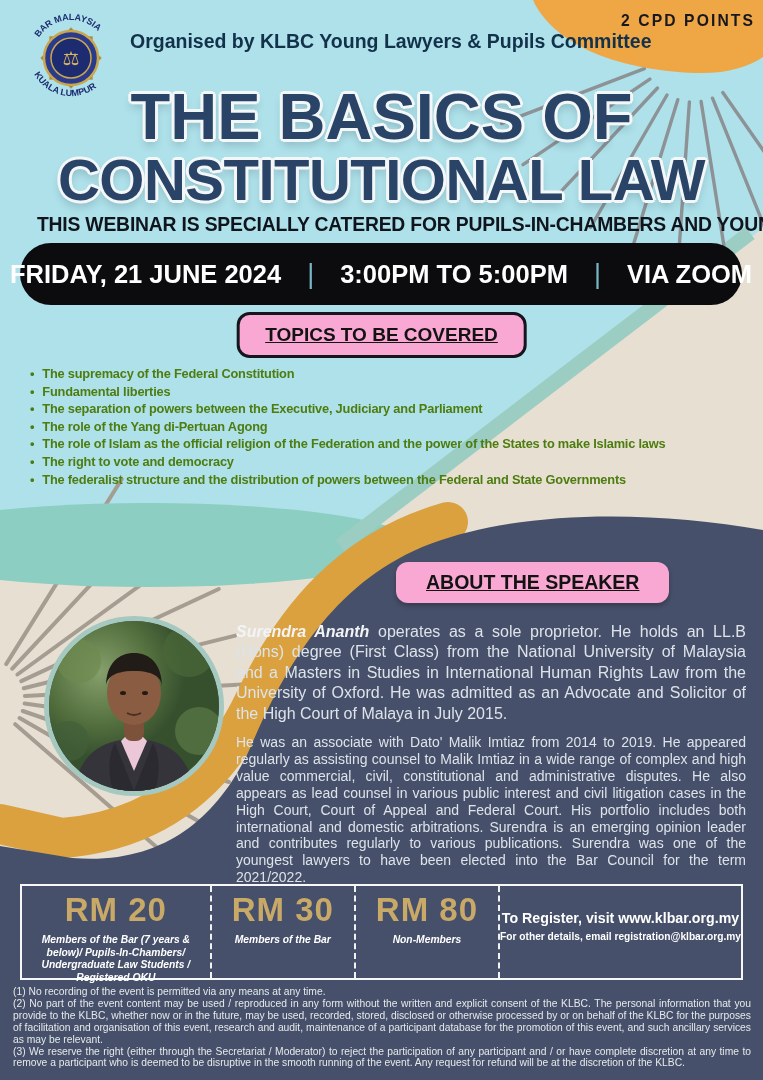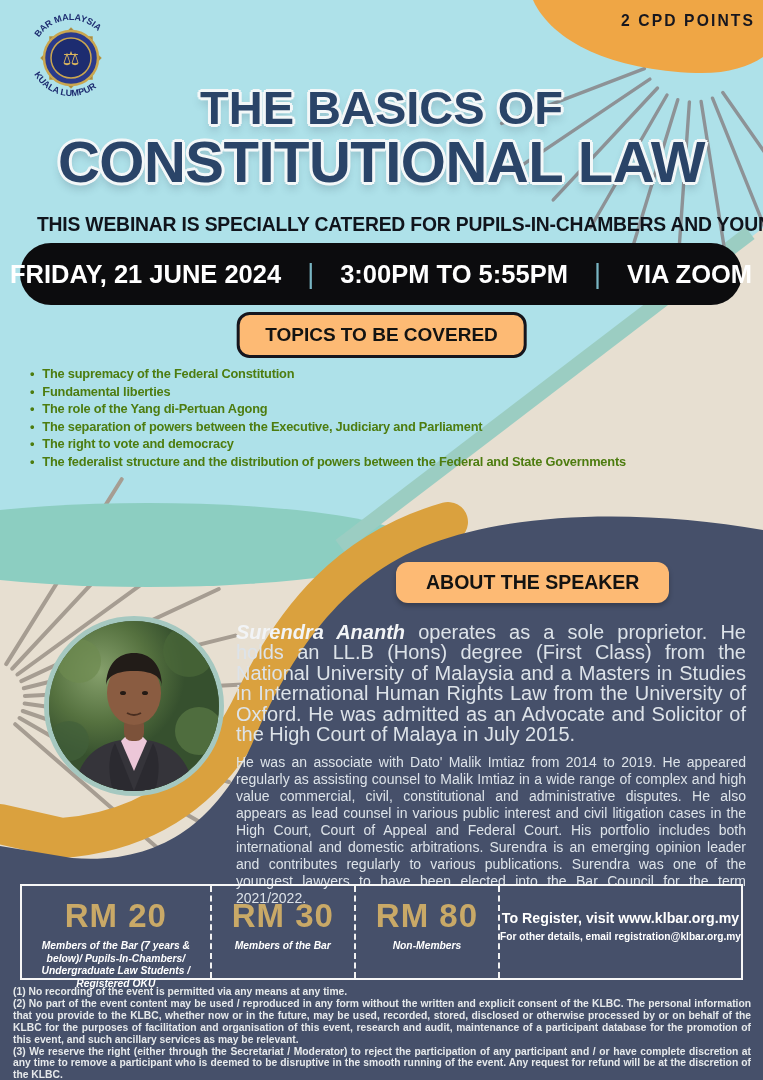--- a/index.html
+++ b/index.html
@@ -8,72 +8,72 @@
     font-family:"Liberation Sans",sans-serif;background:#e7dfd1;
   }
   .bg{position:absolute;inset:0;z-index:0;}
   .abs{position:absolute;z-index:2;}
 
   .organiser{left:130px;top:30px;font-size:19.5px;font-weight:700;color:#12314a;white-space:nowrap;}
   .cpd{right:8px;top:11px;font-size:16.5px;font-weight:700;color:#17171f;
        letter-spacing:2.2px;transform:scaleX(.95);transform-origin:right;white-space:nowrap;}
 
   .titlewrap{left:0;right:0;top:84px;text-align:center;color:#2a4468;font-weight:700;line-height:1.02;}
-  .title-l1{font-size:47px;text-align:center;}
+  .title-l1{font-size:65px;text-align:center;}
   .title-l2{font-size:58px;letter-spacing:-.5px;}
   .outline{
     text-shadow:-3px 0 #f3f7f8,3px 0 #f3f7f8,0 -3px #f3f7f8,0 3px #f3f7f8,
                 -2px -2px #f3f7f8,2px -2px #f3f7f8,-2px 2px #f3f7f8,2px 2px #f3f7f8,
                 0 6px 8px rgba(40,60,80,.25);
   }
   .subtitle{left:0;right:0;top:212px;text-align:center;}
   .subtitle span{display:inline-block;font-size:21px;font-weight:700;color:#10141c;
                  white-space:nowrap;transform:scaleX(.92);letter-spacing:-.2px;}
 
   .pill{left:20px;right:21px;top:243px;height:62px;background:#0c0c0e;border-radius:31px;
         display:flex;align-items:center;justify-content:center;gap:26px;
         color:#fff;font-weight:700;font-size:25.5px;white-space:nowrap;}
   .pill .sep{color:#79b5c2;font-weight:400;font-size:27px;}
 
-  .gold-badge{background:#fdba74;border-radius:13px;color:#131312;font-weight:700;
-              display:inline-block;white-space:nowrap;}
+  .gold-badge{background:#f9a8d4;border-radius:13px;color:#131312;font-weight:700;
+              display:inline-block;white-space:nowrap;text-decoration:underline;}
   .topics-badge{left:50%;top:312px;transform:translateX(-50%);
                 padding:9px 26px;font-size:19px;border:3px solid #15151d;}
   .speaker-badge{left:389px;top:562px;padding:9px 30px;font-size:19.5px;border-radius:12px;
                  box-shadow:0 3px 5px rgba(0,0,0,.25);margin-left:7px;}
 
   .topics-list{left:30px;top:366px;width:727px;margin:0;padding:0;list-style:none;}
   .topics-list li{font-size:12.8px;font-weight:700;color:#4d7c0f;letter-spacing:-.2px;
                   margin-bottom:2.6px;white-space:nowrap;}
   .topics-list li::before{content:"•";margin-right:8px;}
 
   .photo{left:44px;top:616px;width:180px;height:180px;border-radius:50%;
          border:5px solid #a5c8c0;overflow:hidden;box-sizing:border-box;background:#4c6647;}
 
   .bio{left:236px;top:622px;width:510px;color:#dde3e9;text-align:justify;}
   .bio p{margin:0;}
-  .bio .p1{font-size:20px;line-height:20.4px;}
+  .bio .p1{font-size:16px;line-height:20.4px;}
   .bio .p2{margin-top:10px;font-size:14px;line-height:16.9px;}
   .bio .speaker-name{font-weight:700;font-style:italic;color:#f2f4f6;}
 
   .price-box{left:20px;top:884px;width:719px;height:92px;border:2px solid #f7f7f7;
              display:flex;align-items:stretch;color:#fff;}
   .tier{flex:1 1 0;display:flex;flex-direction:column;align-items:center;justify-content:flex-start;
-        padding-top:13px;border-right:2px dashed #f2f2f2;}
+        padding-top:7px;border-right:2px dashed #f2f2f2;}
   .tier.t1{flex:1.32 1 0;}
   .tier-price{font-size:33px;font-weight:700;color:#c9a967;letter-spacing:1px;line-height:1;}
   .tier-aud{font-size:10.3px;line-height:12.6px;font-weight:700;font-style:italic;
             text-align:center;margin-top:8px;padding:0 7px;}
   .register{flex:1.42 1 0;display:flex;flex-direction:column;align-items:center;padding-top:24px;border-right:none;}
   .reg-head{font-size:14.2px;font-weight:700;white-space:nowrap;}
   .reg-note{font-size:9.8px;line-height:11.6px;text-align:center;margin-top:3px;padding:0 6px;}
   .reg-contact{font-size:10.2px;font-weight:700;margin-top:5px;white-space:nowrap;text-align:center;}
 
   .terms{left:13px;top:986px;width:738px;color:#e6e9eb;font-size:10.3px;line-height:11.9px;}
-  .terms p{margin:0;text-align:justify;font-weight:bold;}
+  .terms p{margin:0;text-align:justify;}
 </style>
 </head>
 <body>
 
 <div class="poster">
 
   <svg class="bg" viewBox="0 0 763 1080" width="763" height="1080">
     <rect x="0" y="0" width="763" height="1080" fill="#e7dfd1"></rect>
     <path d="M0,0 H763 V228 L352,542 Q170,498 0,512 Z" fill="#aee1e9"></path>
 
@@ -119,44 +119,46 @@
     <path id="arcTop" d="M13,53 A38,38 0 0 1 89,53" fill="none"></path>
     <path id="arcBot" d="M9,49 A42,42 0 0 0 93,49" fill="none"></path>
     <text font-size="9" font-weight="bold" fill="#1d2c70">
       <textPath href="#arcTop" startOffset="18%">BAR MALAYSIA</textPath>
     </text>
     <text font-size="9" font-weight="bold" fill="#1d2c70">
       <textPath href="#arcBot" startOffset="16%">KUALA LUMPUR</textPath>
     </text>
   </svg>
 
+  <div class="abs organiser">Organised by KLBC Young Lawyers &amp; Pupils Committee</div>
   <div class="abs cpd">2 CPD POINTS</div>
 
   <div class="abs titlewrap">
     <div class="title-l1 outline">THE BASICS OF</div>
     <div class="title-l2 outline">CONSTITUTIONAL LAW</div>
   </div>
   <div class="abs subtitle">
     <span>THIS WEBINAR IS SPECIALLY CATERED FOR PUPILS-IN-CHAMBERS AND YOUNG LAWYERS</span>
   </div>
 
   <div class="abs pill">
     <span>FRIDAY, 21 JUNE 2024</span>
     <span class="sep">|</span>
-    <span>3:00PM TO 5:55PM</span>
+    <span>3:00PM TO 5:00PM</span>
     <span class="sep">|</span>
     <span>VIA ZOOM</span>
   </div>
 
   <div class="abs gold-badge topics-badge">TOPICS TO BE COVERED</div>
   <ul class="abs topics-list">
     <li>The supremacy of the Federal Constitution</li>
     <li>Fundamental liberties</li>
+    <li>The separation of powers between the Executive,  Judiciary and Parliament</li>
     <li>The role of the Yang di-Pertuan Agong</li>
-    <li>The separation of powers between the Executive,  Judiciary and Parliament</li>
+    <li>The role of Islam as the official religion of the Federation and the power of the States to make Islamic laws</li>
     <li>The right to vote and democracy</li>
     <li>The federalist structure and the distribution of powers between the Federal and State Governments</li>
   </ul>
 
   <div class="abs gold-badge speaker-badge">ABOUT THE SPEAKER</div>
 
   <div class="abs photo">
     <svg width="170" height="170" viewBox="0 0 170 170">
       <defs>
         <radialGradient id="fol" cx="30%" cy="30%">

